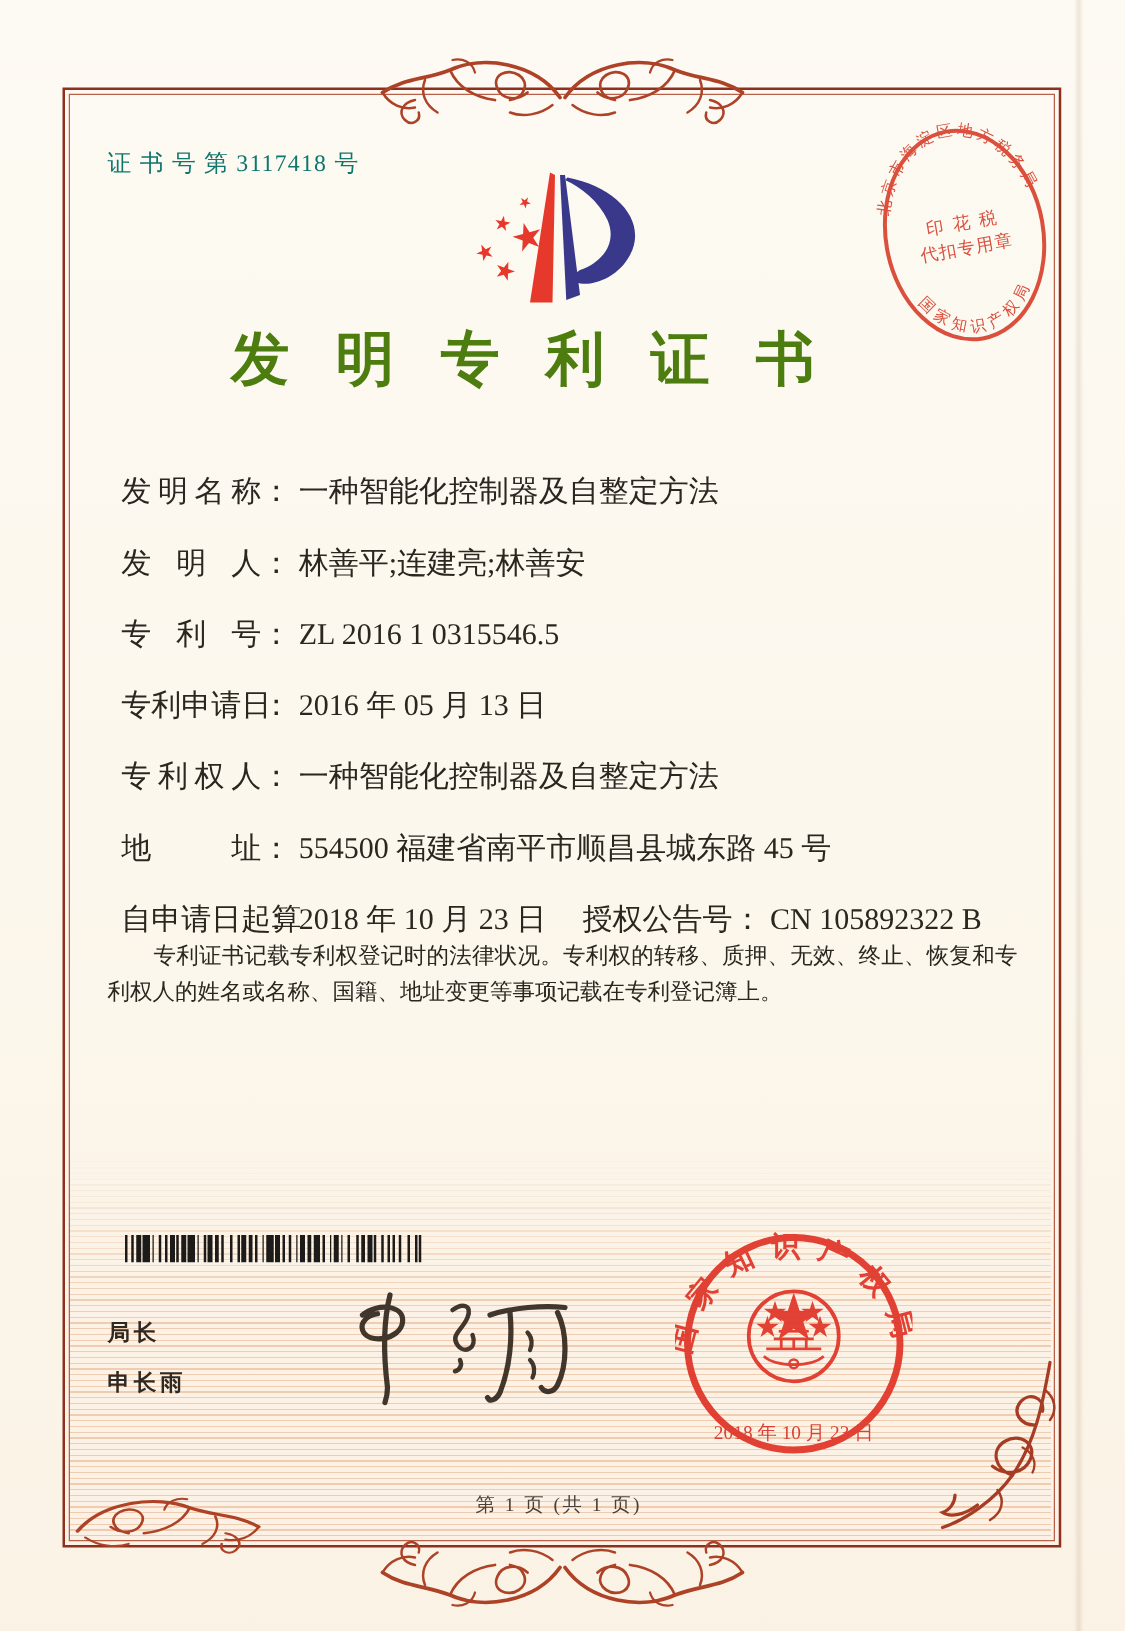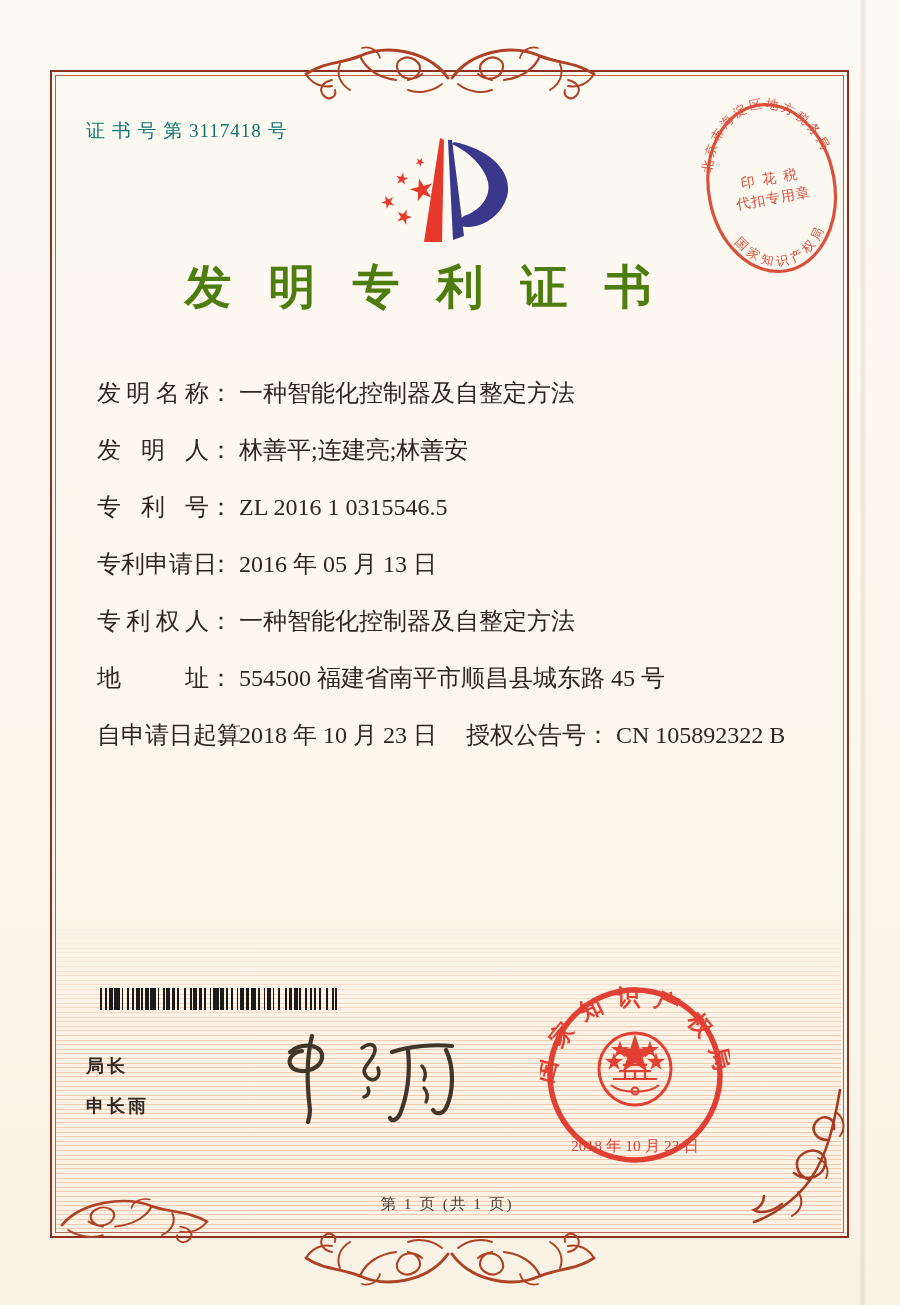--- a/index.html
+++ b/index.html
@@ -139,20 +139,21 @@
   <span class="flabel">地址</span><span class="fcolon">：</span><span class="fvalue">554500 福建省南平市顺昌县城东路 45 号</span>
 </div>
 <div class="abs field-row" style="top:719px">
   <span class="flabel">自申请日起算</span><span class="fcolon">：</span><span class="fvalue">2018 年 10 月 23 日</span>
   <span class="grant2">
     <span>授权公告号</span><span>：</span><span class="fvalue">CN 105892322 B</span>
   </span>
 </div>
 
 <div class="abs paras">
+  <p>专利证书记载专利权登记时的法律状况。专利权的转移、质押、无效、终止、恢复和专利权人的姓名或名称、国籍、地址变更等事项记载在专利登记簿上。</p>
 </div>
 
 <div class="abs barcode">
     <span class="bc-bar" style="width: 1.8px;"></span>
     <span class="bc-gap" style="width: 3.6px;"></span>
     <span class="bc-bar" style="width: 1.8px;"></span>
     <span class="bc-gap" style="width: 1.8px;"></span>
     <span class="bc-bar" style="width: 3.6px;"></span>
     <span class="bc-gap" style="width: 1.8px;"></span>
     <span class="bc-bar" style="width: 5.4px;"></span>

